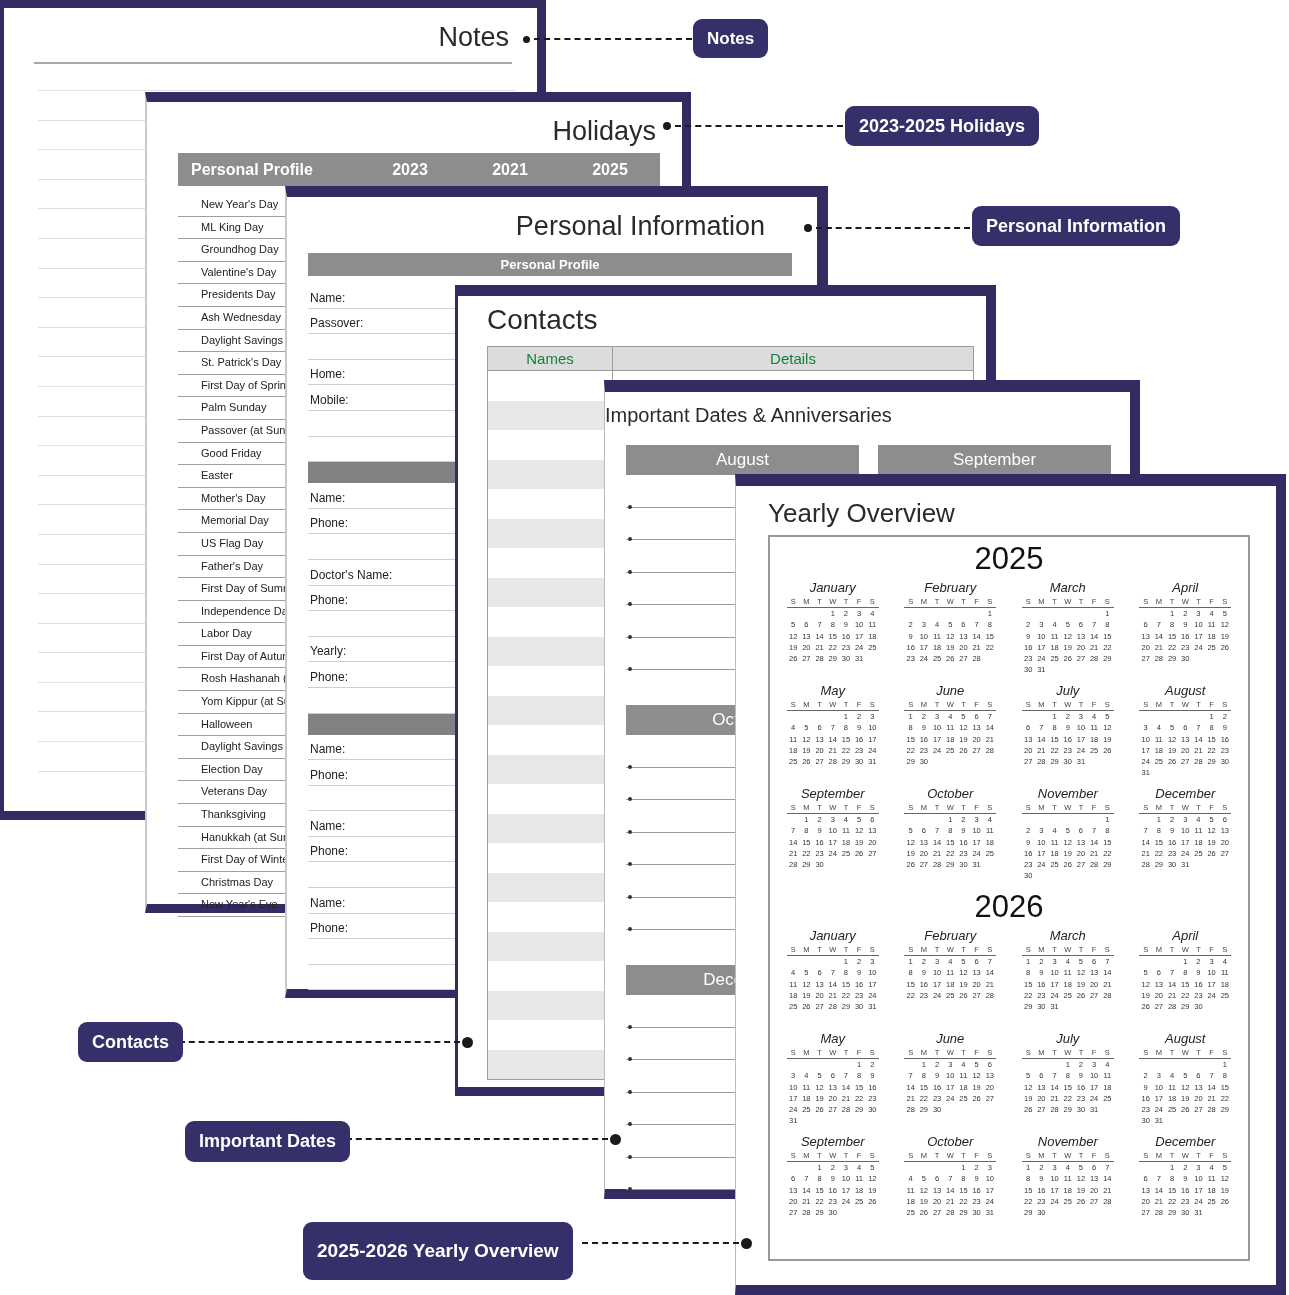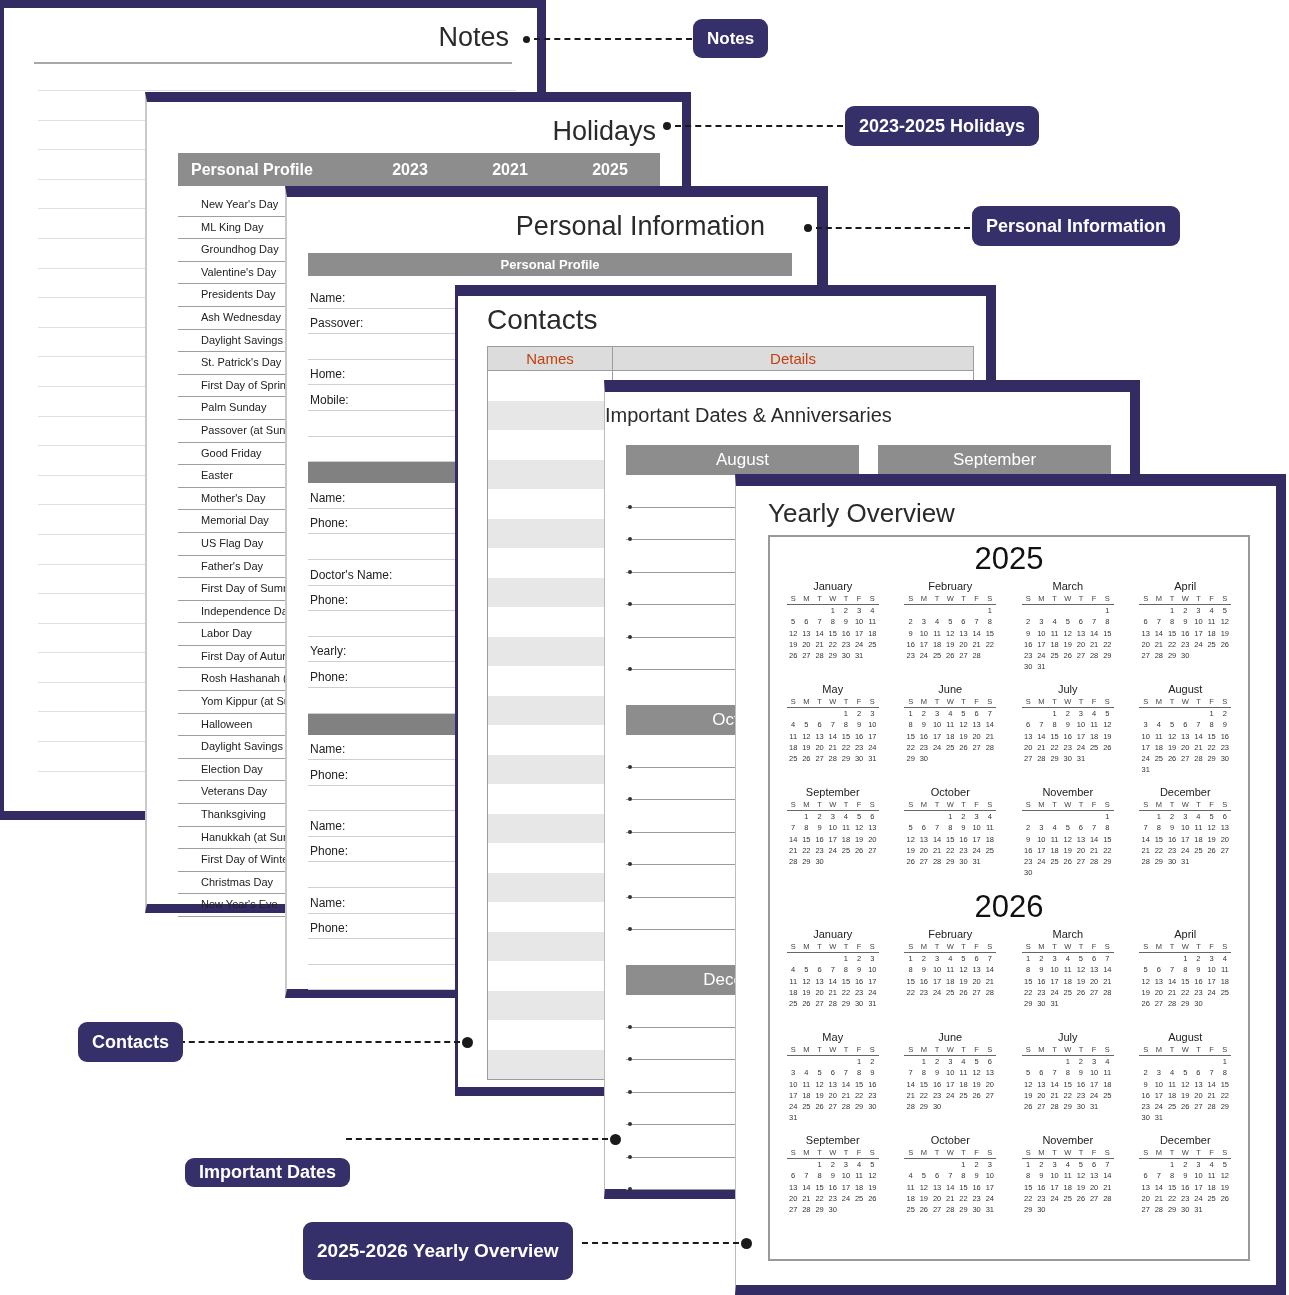--- a/index.html
+++ b/index.html
@@ -42,21 +42,21 @@
   .pfield-row span{padding-left:2px;padding-bottom:3px;}
   .psec-divider{height:21px;background:#818181;margin:0;}
 
   
   #page-contacts{left:455px;top:285px;width:541px;height:811px;
     border-top:11px solid var(--navy);border-right:10px solid var(--navy);
     border-bottom:9px solid var(--navy);border-left:3px solid var(--navy);}
   #contacts-title{left:29px;top:8px;font-size:28px;}
   #contacts-table{position:absolute;left:29px;top:50px;width:485px;border:1px solid #9c9c9c;}
   #contacts-head{display:flex;height:23px;background:#dcdcdc;border-bottom:1px solid #9c9c9c;
-    font-size:15px;color:#c2410c;}
+    font-size:15px;color:#15803d;}
   #contacts-head div{display:flex;align-items:center;justify-content:center;}
   .c-col-names{width:125px;border-right:1px solid #9c9c9c;box-sizing:border-box;}
   .c-col-details{flex:1;}
   .contact-row{display:flex;height:29.5px;}
   .contact-row.alt{background:#e7e7e7;}
   .contact-row .c-col-names{height:100%;}
 
   
   #page-impdates{left:604px;top:380px;width:536px;height:819px;
     border-top:12px solid var(--navy);border-right:10px solid var(--navy);
@@ -73,21 +73,21 @@
   
   #page-yearly{left:735px;top:474px;width:551px;height:821px;
     border-top:12px solid var(--navy);border-right:10px solid var(--navy);
     border-bottom:10px solid var(--navy);border-left:1px solid #bbb;}
   #yearly-title{left:32px;top:12px;font-size:26px;}
   #yearly-box{position:absolute;left:32px;top:49px;width:482px;height:726px;
     border:2px solid #999;box-sizing:border-box;padding:2px 4px;}
   .year-title{text-align:center;font-size:31px;color:#111;margin:2px 0 3px 0;}
   .year-months{display:grid;grid-template-columns:repeat(4,1fr);row-gap:2px;}
   .cal-month{display:flex;flex-direction:column;align-items:center;min-height:101px;}
-  .cal-name{font-size:11px;color:#222;margin-bottom:2px;}
+  .cal-name{font-size:13px;color:#222;margin-bottom:2px;font-style:italic;}
   .cal-dow{display:grid;grid-template-columns:repeat(7,13.2px);border-bottom:1px solid #666;
     font-size:7.5px;color:#444;}
   .cal-dow b{font-weight:normal;text-align:center;line-height:10px;}
   .cal-days{display:grid;grid-template-columns:repeat(7,13.2px);}
   .cal-days b{font-weight:normal;font-size:7.5px;color:#333;text-align:center;line-height:11.3px;height:11.3px;}
 
   
   .badge{position:absolute;background:#352f6a;color:#fff;font-weight:bold;
     border-radius:9px;display:flex;align-items:center;justify-content:center;
     padding:0 14px;white-space:nowrap;}
@@ -1615,16 +1615,16 @@
   <div class="dash" style="left:675px;top:125px;width:168px;"></div>
   <div class="dash" style="left:816px;top:227px;width:154px;"></div>
   <div class="dash" style="left:179px;top:1041px;width:281px;"></div>
   <div class="dash" style="left:346px;top:1138px;width:262px;"></div>
   <div class="dash" style="left:582px;top:1242px;width:157px;"></div>
 
   <div class="badge" style="left:693px;top:19px;height:39px;font-size:17px;">Notes</div>
   <div class="badge" style="left:845px;top:106px;height:40px;font-size:18px;">2023-2025 Holidays</div>
   <div class="badge" style="left:972px;top:206px;height:40px;font-size:18px;">Personal Information</div>
   <div class="badge" style="left:78px;top:1022px;height:40px;font-size:18px;">Contacts</div>
-  <div class="badge" style="left:185px;top:1121px;height:29px;font-size:18px;margin-top:37px;">Important Dates</div>
+  <div class="badge" style="left:185px;top:1121px;height:41px;font-size:18px;">Important Dates</div>
   <div class="badge" style="left:303px;top:1222px;height:58px;font-size:19px;">2025-2026 Yearly Overview</div>
 
 </div>
 
 </body></html>

